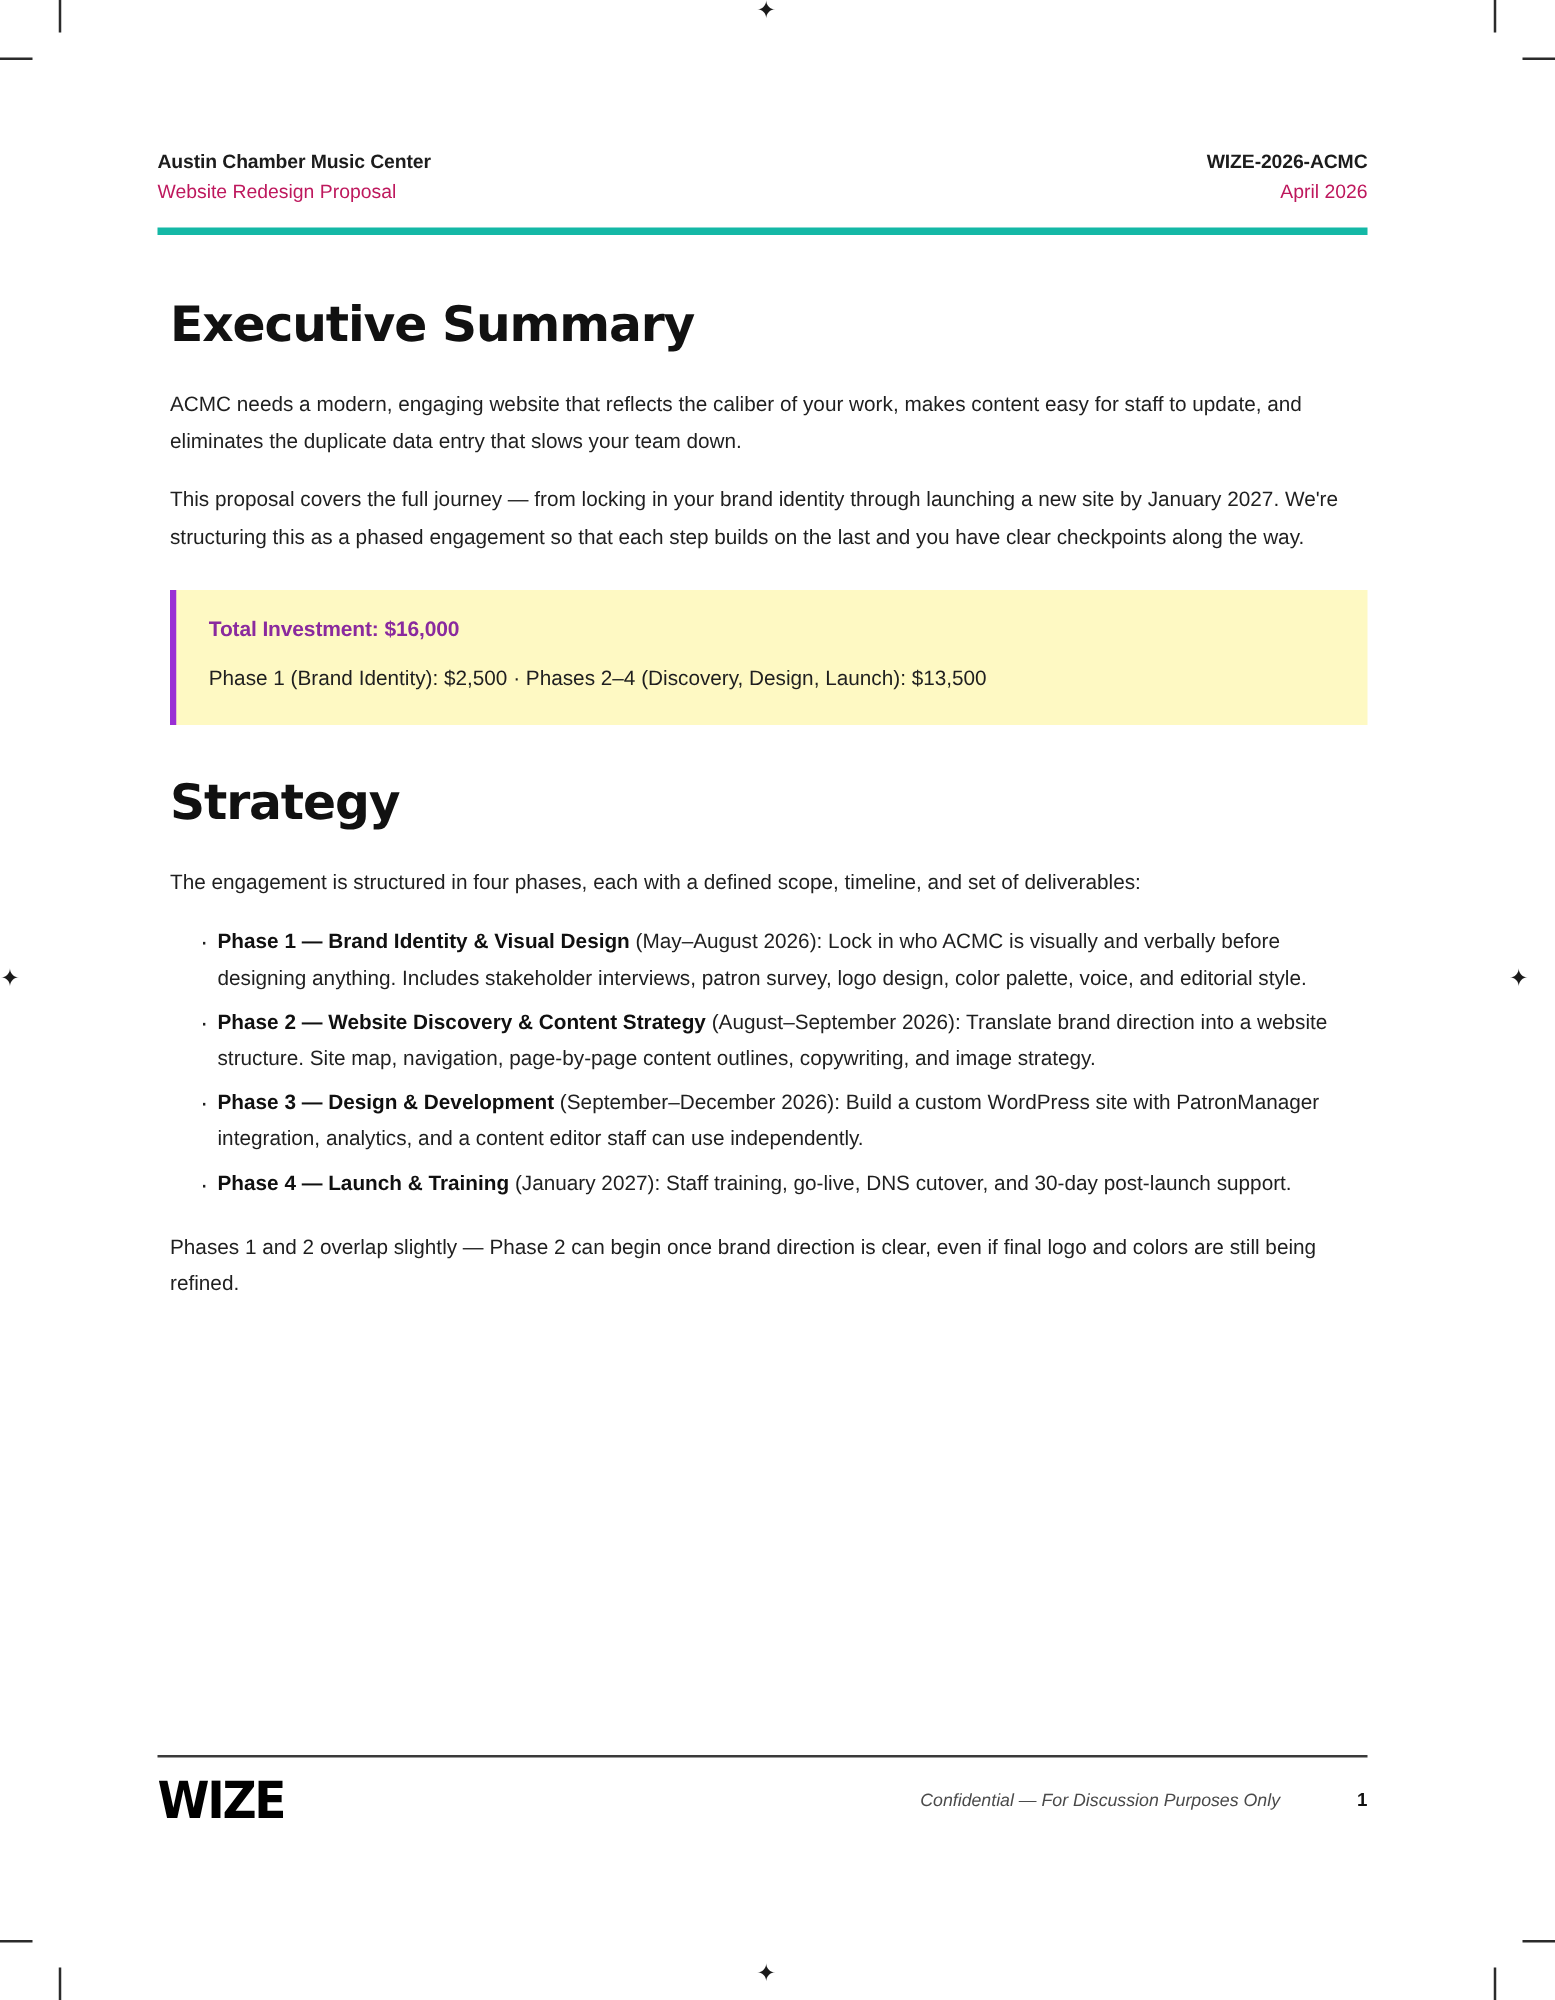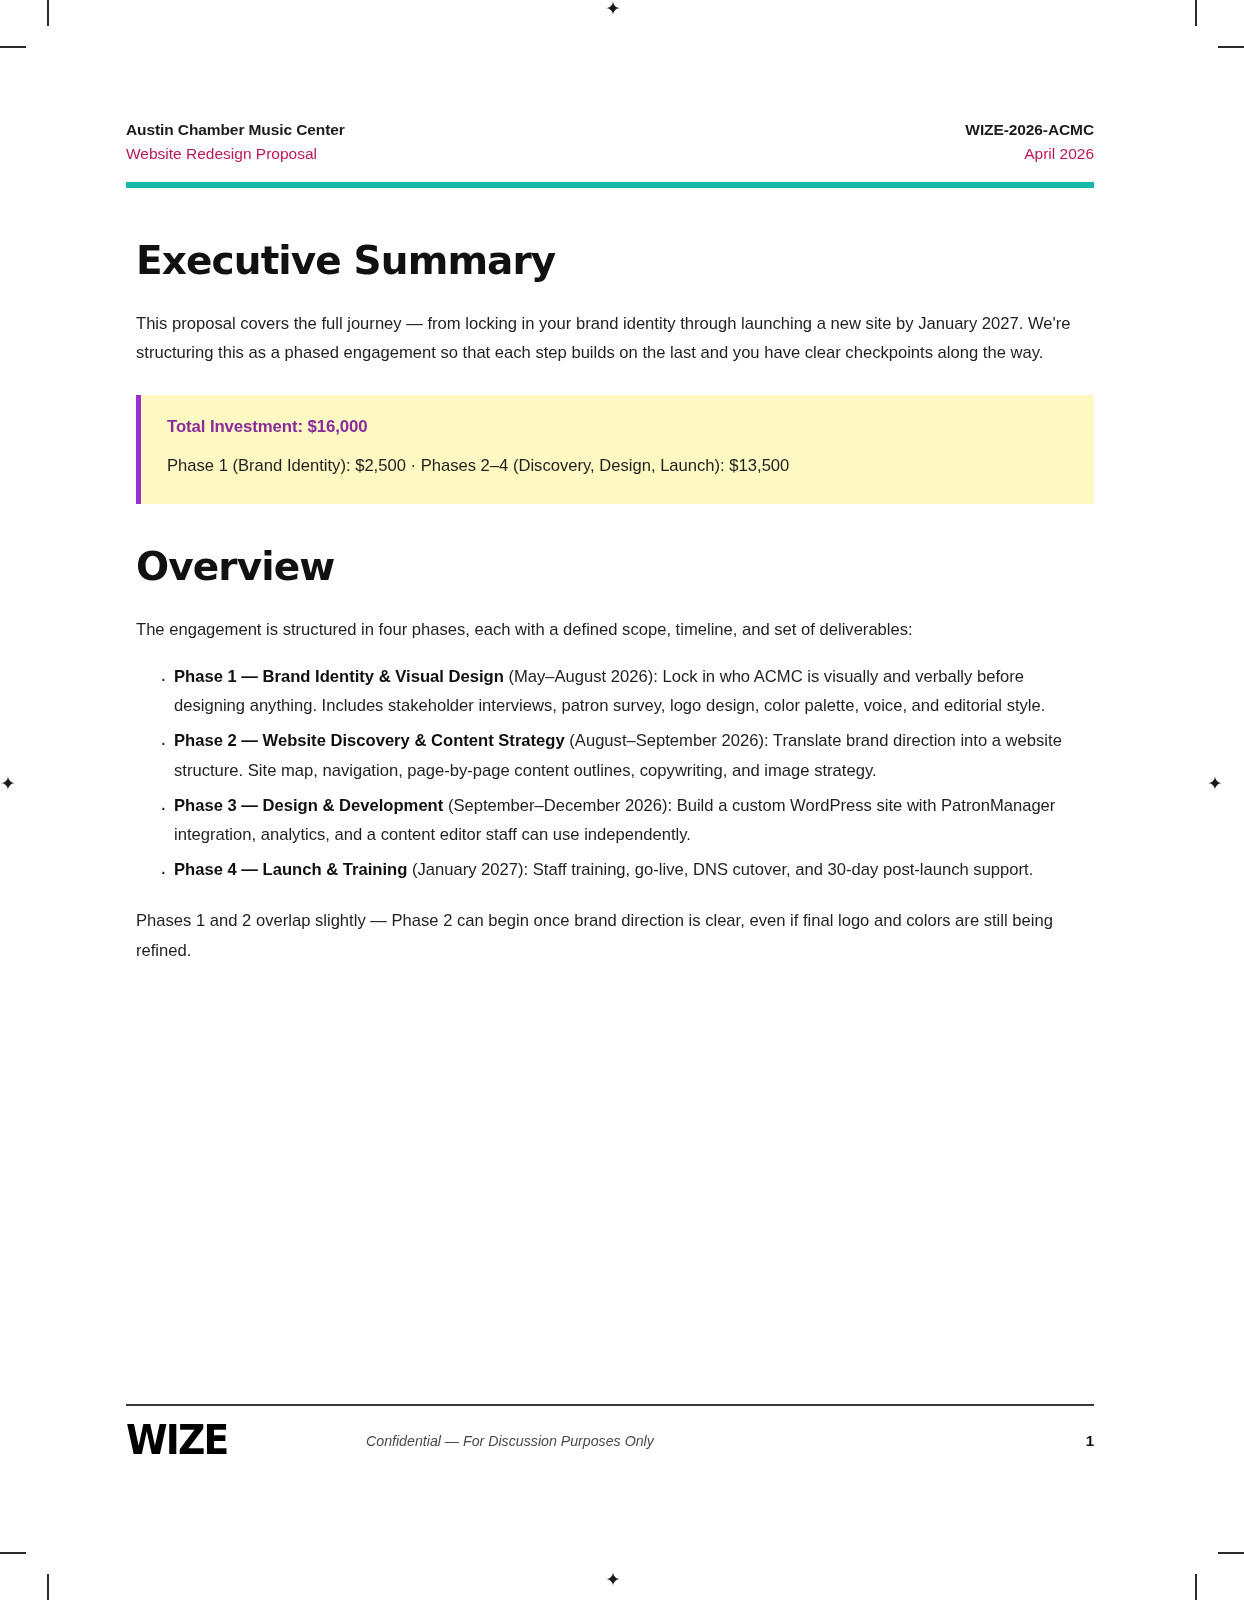--- a/index.html
+++ b/index.html
@@ -157,21 +157,21 @@
     letter-spacing: -2px;
     color: #000000;
     line-height: 1;
     flex: 0 0 auto;
     width: 300px;
     transform: scaleX(0.92);
     transform-origin: left center;
   }
   .footer-note {
     flex: 1 1 auto;
-    text-align: left;
+    text-align: right;
     font-size: 14.2px;
     font-style: italic;
     color: #4a4a4a;
     margin-left: -60px;
   }
   .footer-page {
     flex: 0 0 auto;
     width: 70px;
     text-align: right;
     font-size: 15px;
@@ -209,28 +209,29 @@
         <div class="hdr-sub">Website Redesign Proposal</div>
       </div>
       <div class="hdr-col hdr-right">
         <div class="hdr-strong">WIZE-2026-ACMC</div>
         <div class="hdr-sub">April 2026</div>
       </div>
     </div>
 
     <h1 class="section-title">Executive Summary</h1>
 
+    <p class="body">ACMC needs a modern, engaging website that reflects the caliber of your work, makes content easy for staff to update, and eliminates the duplicate data entry that slows your team down.</p>
     <p class="body">This proposal covers the full journey — from locking in your brand identity through launching a new site by January 2027. We're structuring this as a phased engagement so that each step builds on the last and you have clear checkpoints along the way.</p>
 
     <div class="callout">
       <div class="callout-title">Total Investment: $16,000</div>
       <div class="callout-detail">Phase 1 (Brand Identity): $2,500  ·  Phases 2–4 (Discovery, Design, Launch): $13,500</div>
     </div>
 
-    <h1 class="section-title tight-top">Overview</h1>
+    <h1 class="section-title tight-top">Strategy</h1>
 
     <p class="body">The engagement is structured in four phases, each with a defined scope, timeline, and set of deliverables:</p>
 
     <ul class="phase-list">
       <li>
         <b>Phase 1 — Brand Identity &amp; Visual Design</b><span> (May–August 2026): Lock in who ACMC is visually and verbally before designing anything. Includes stakeholder interviews, patron survey, logo design, color palette, voice, and editorial style.</span>
       </li>
       <li>
         <b>Phase 2 — Website Discovery &amp; Content Strategy</b><span> (August–September 2026): Translate brand direction into a website structure. Site map, navigation, page-by-page content outlines, copywriting, and image strategy.</span>
       </li>

